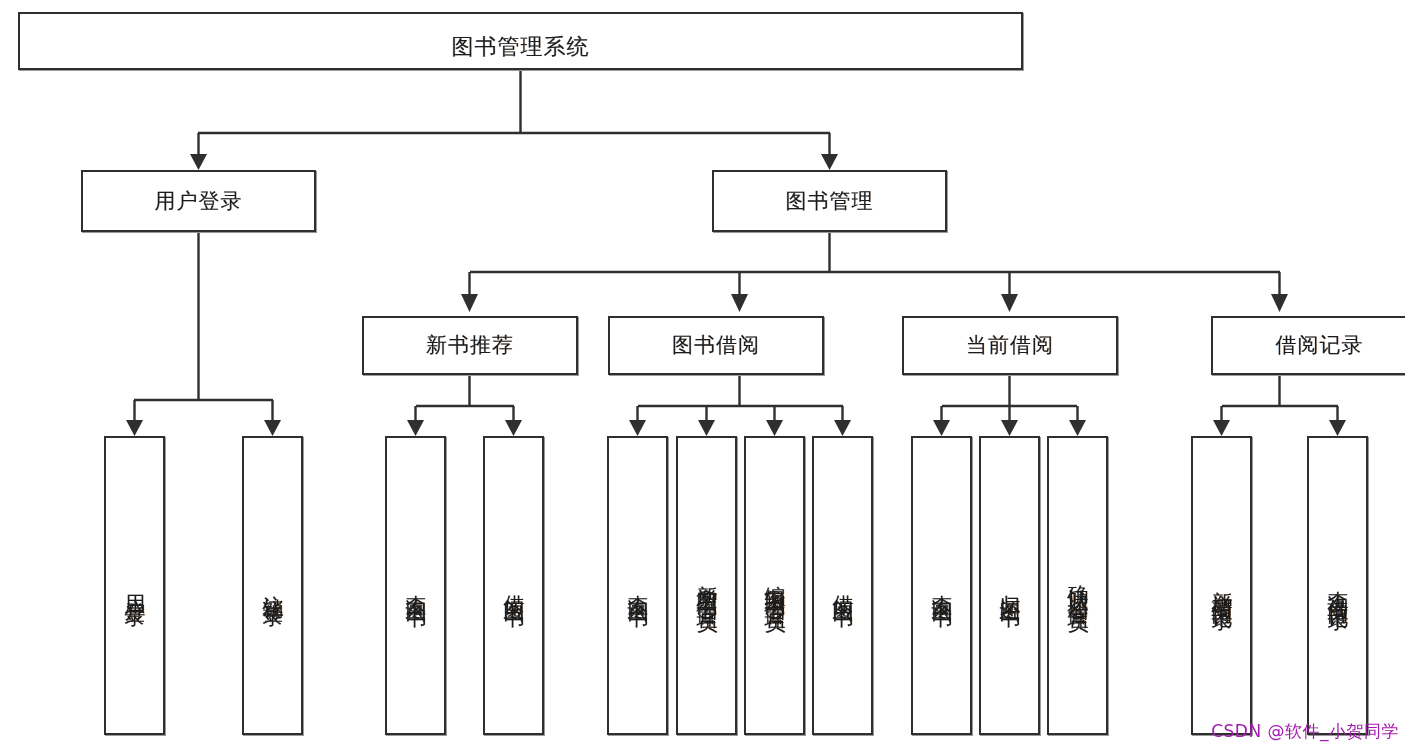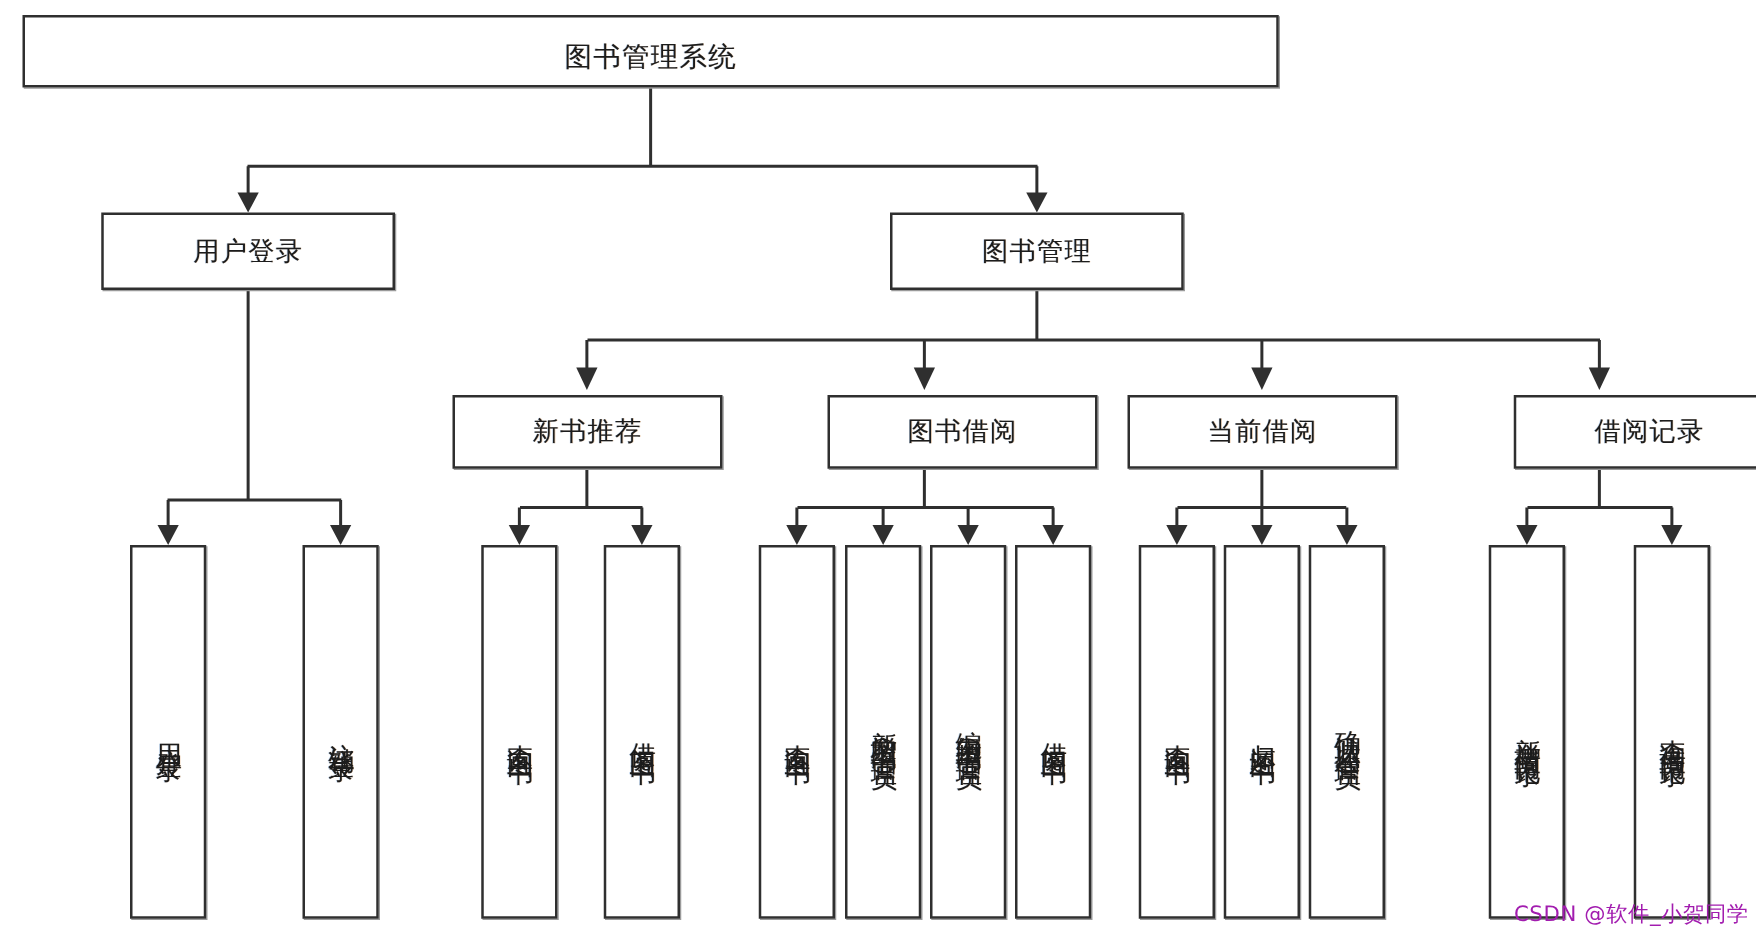--- a/index.html
+++ b/index.html
@@ -138,21 +138,21 @@
   </div>
 
   <div class="node" style="left:712px;top:170px;width:235px;height:62px;">
     <span class="label">图书管理</span>
   </div>
 
   <div class="node" style="left:362px;top:316px;width:216px;height:59px;">
     <span class="label">新书推荐</span>
   </div>
 
-  <div class="node" style="left:662px;top:316px;width:216px;height:59px;text-align:right;">
+  <div class="node" style="left:608px;top:316px;width:216px;height:59px;text-align:right;">
     <span class="label">图书借阅</span>
   </div>
 
   <div class="node" style="left:902px;top:316px;width:216px;height:59px;text-align:center;">
     <span class="label">当前借阅</span>
   </div>
 
   <div class="node" style="left:1171px;top:316px;width:217px;height:59px;margin-left:40px;">
     <span class="label">借阅记录</span>
   </div>

